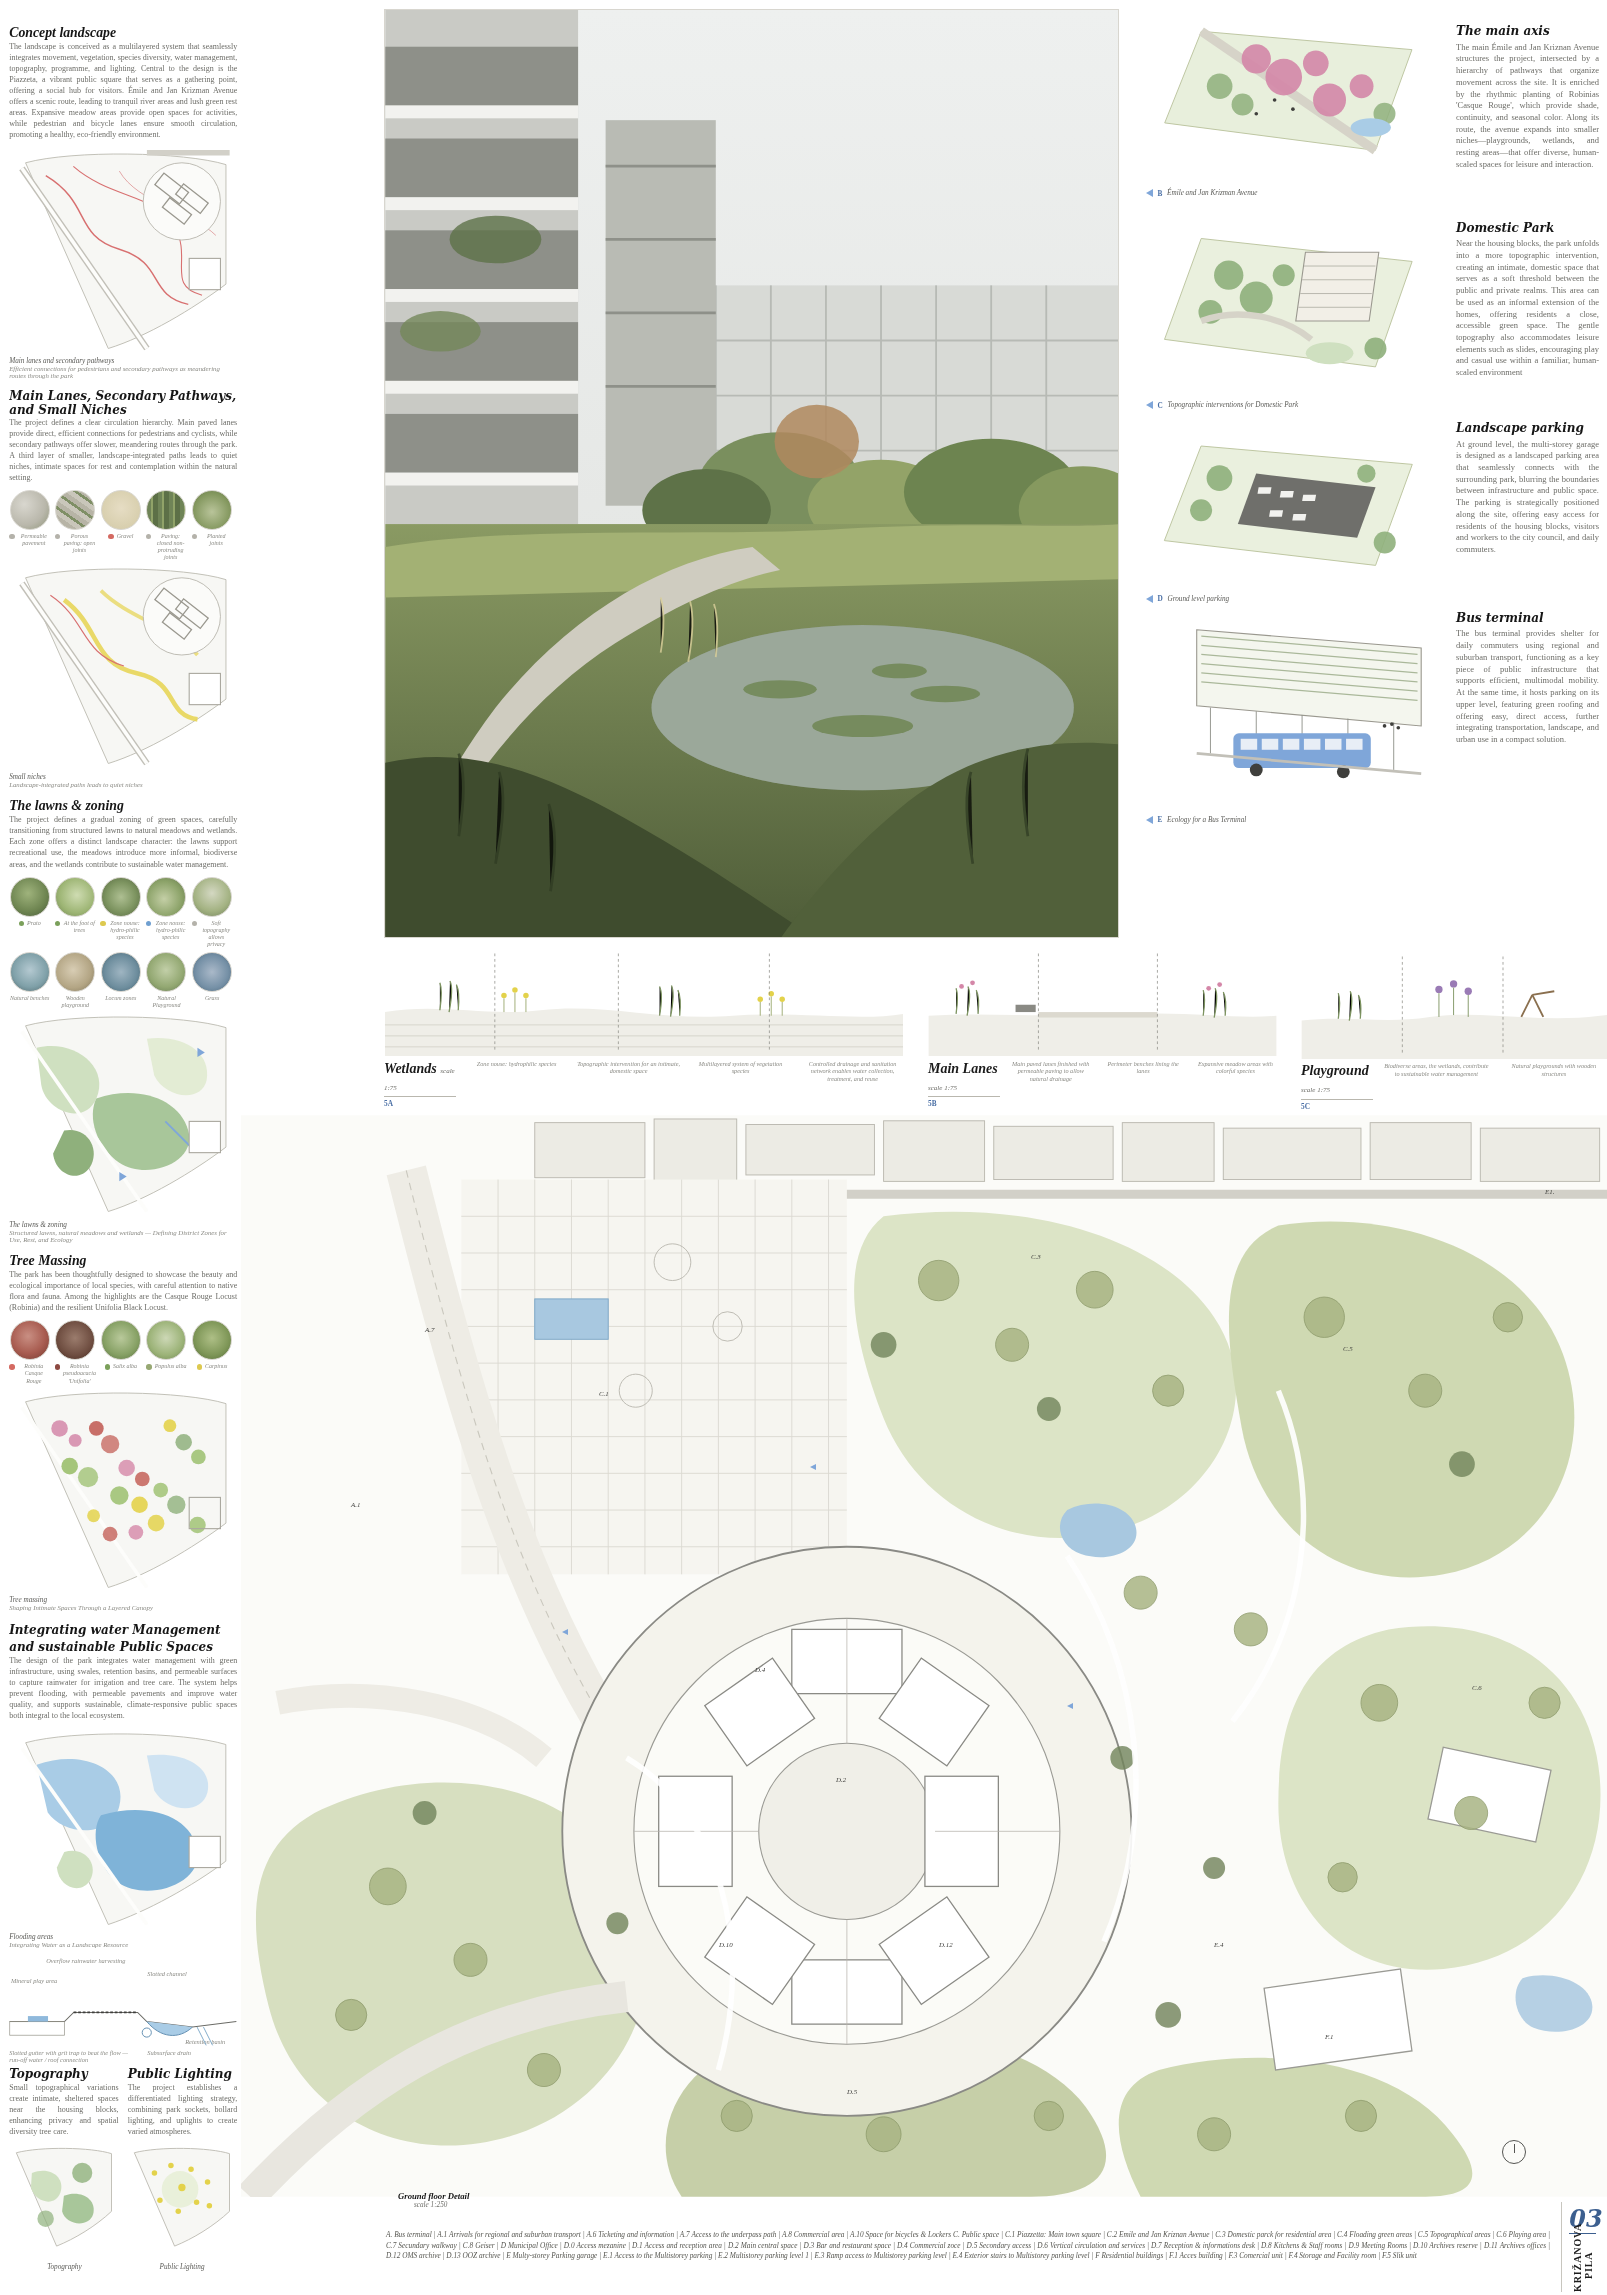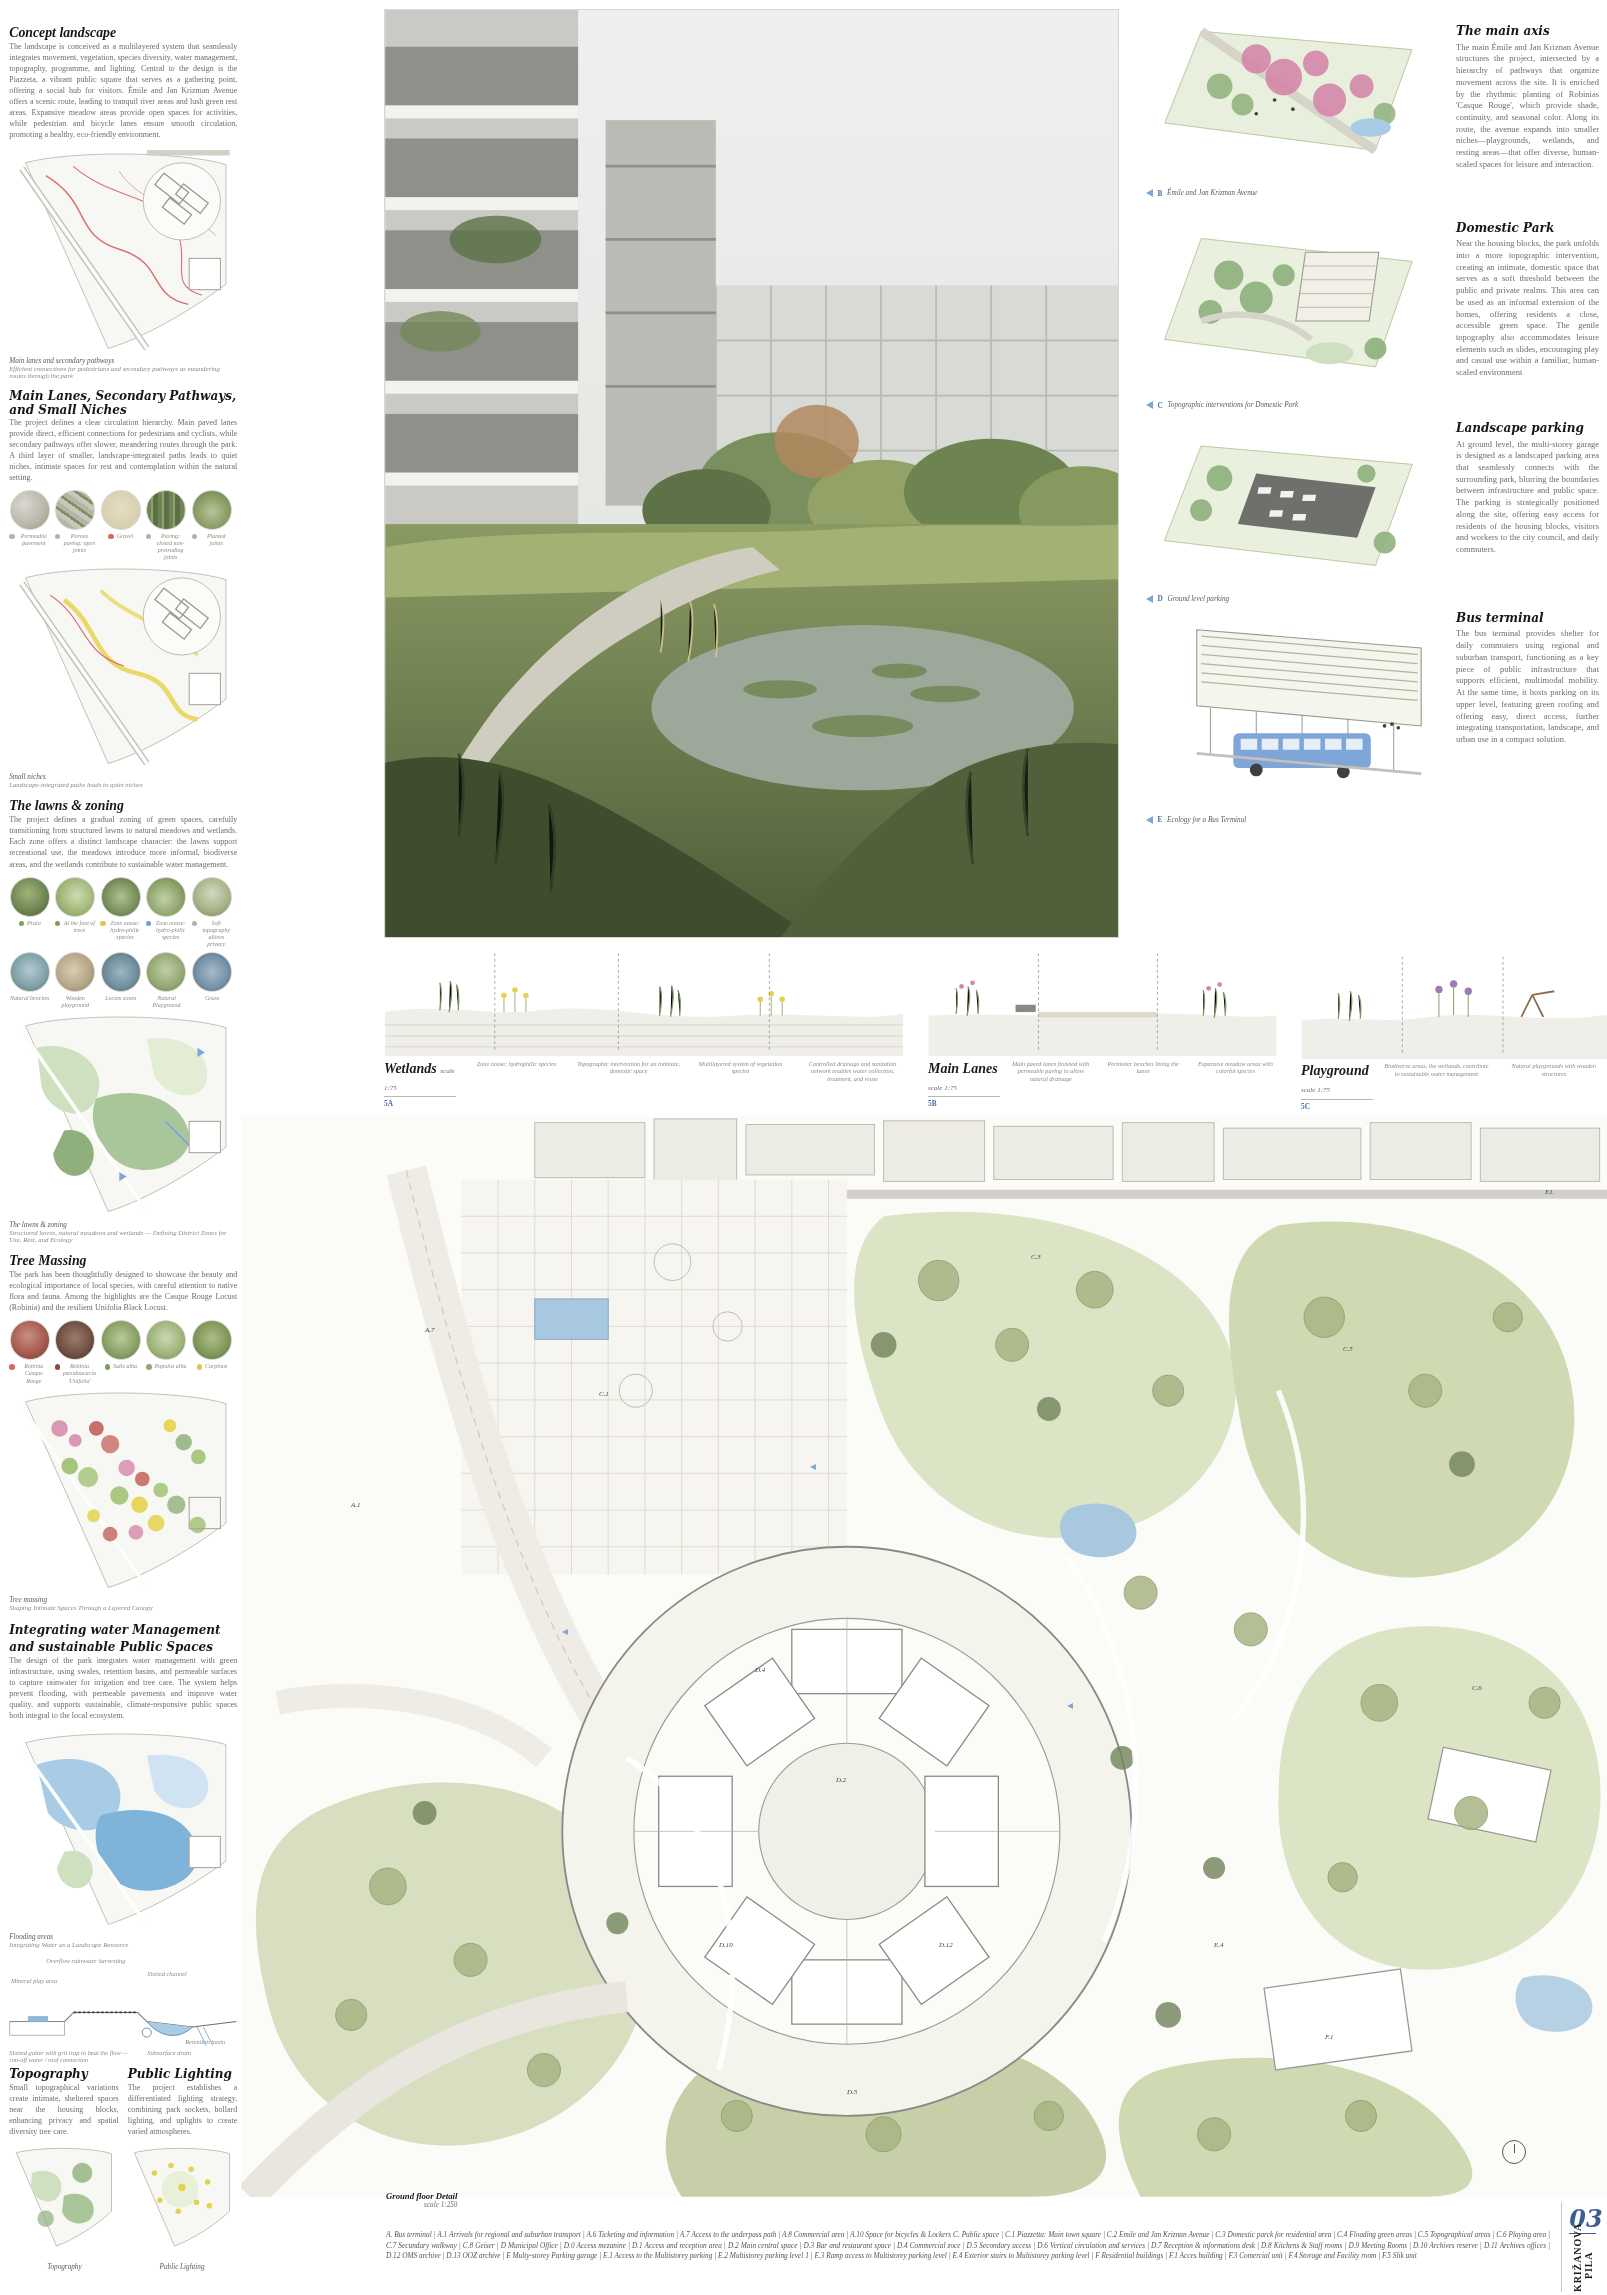--- a/index.html
+++ b/index.html
@@ -88,21 +88,21 @@
   .sc-head .nm { font-weight:bold; font-style:italic; font-size:14px; color:#1a1a1a; }
   .sc-head .sc { font-size:7px; font-style:italic; color:#6d6d68;margin-top:40px; }
   .sc-head .ref { font-size:7.3px; color:#4a6fa5; font-weight:bold; border-top:0.9px solid #b9b7ae; margin-top:2.8px; padding-top:1.8px; }
   .sc-labels { display:flex; gap:9.2px; flex:1; }
   .sc-labels .t { font-size:6.2px; font-style:italic; color:#8a8a84; line-height:1.25; text-align:center; flex:1; }
 
   
   .masterplan { position:absolute; left:241px; top:1115px; width:1366px; height:1082px; }
   .plan-label { position:absolute; font-size:6.9px; color:#3f3f3c; font-style:italic; }
   .plan-tri { position:absolute; width:0; height:0; border-top:3.7px solid transparent; border-bottom:3.7px solid transparent; border-right:6.4px solid #7fa6d9; }
-  .plan-caption { position:absolute; left:386px; top:2191px;text-align:right; }
+  .plan-caption { position:absolute; left:398px; top:2191px; }
   .plan-caption .nm { font-weight:bold; font-style:italic; font-size:8.7px; color:#161616; }
   .plan-caption .sc { font-size:7.2px; font-style:italic; color:#6d6d68;margin-left:16px; }
   .compass { position:absolute; left:1502px; top:2140px; width:24px; height:24px; border:0.9px solid #555552; border-radius:50%; }
   .compass:after { content:""; position:absolute; left:11px; top:2.8px; width:0.9px; height:9.2px; background:#555552; }
 
   
   .legend { position:absolute; left:386px; top:2230px; width:1164px; font-size:7.3px; line-height:1.45; color:#55554f; font-style:italic; text-align:justify; }
 
   
   .footer-right { position:absolute; left:1561px; top:2202px; width:42px; height:90px; border-left:0.9px solid #c8c6bf; }

